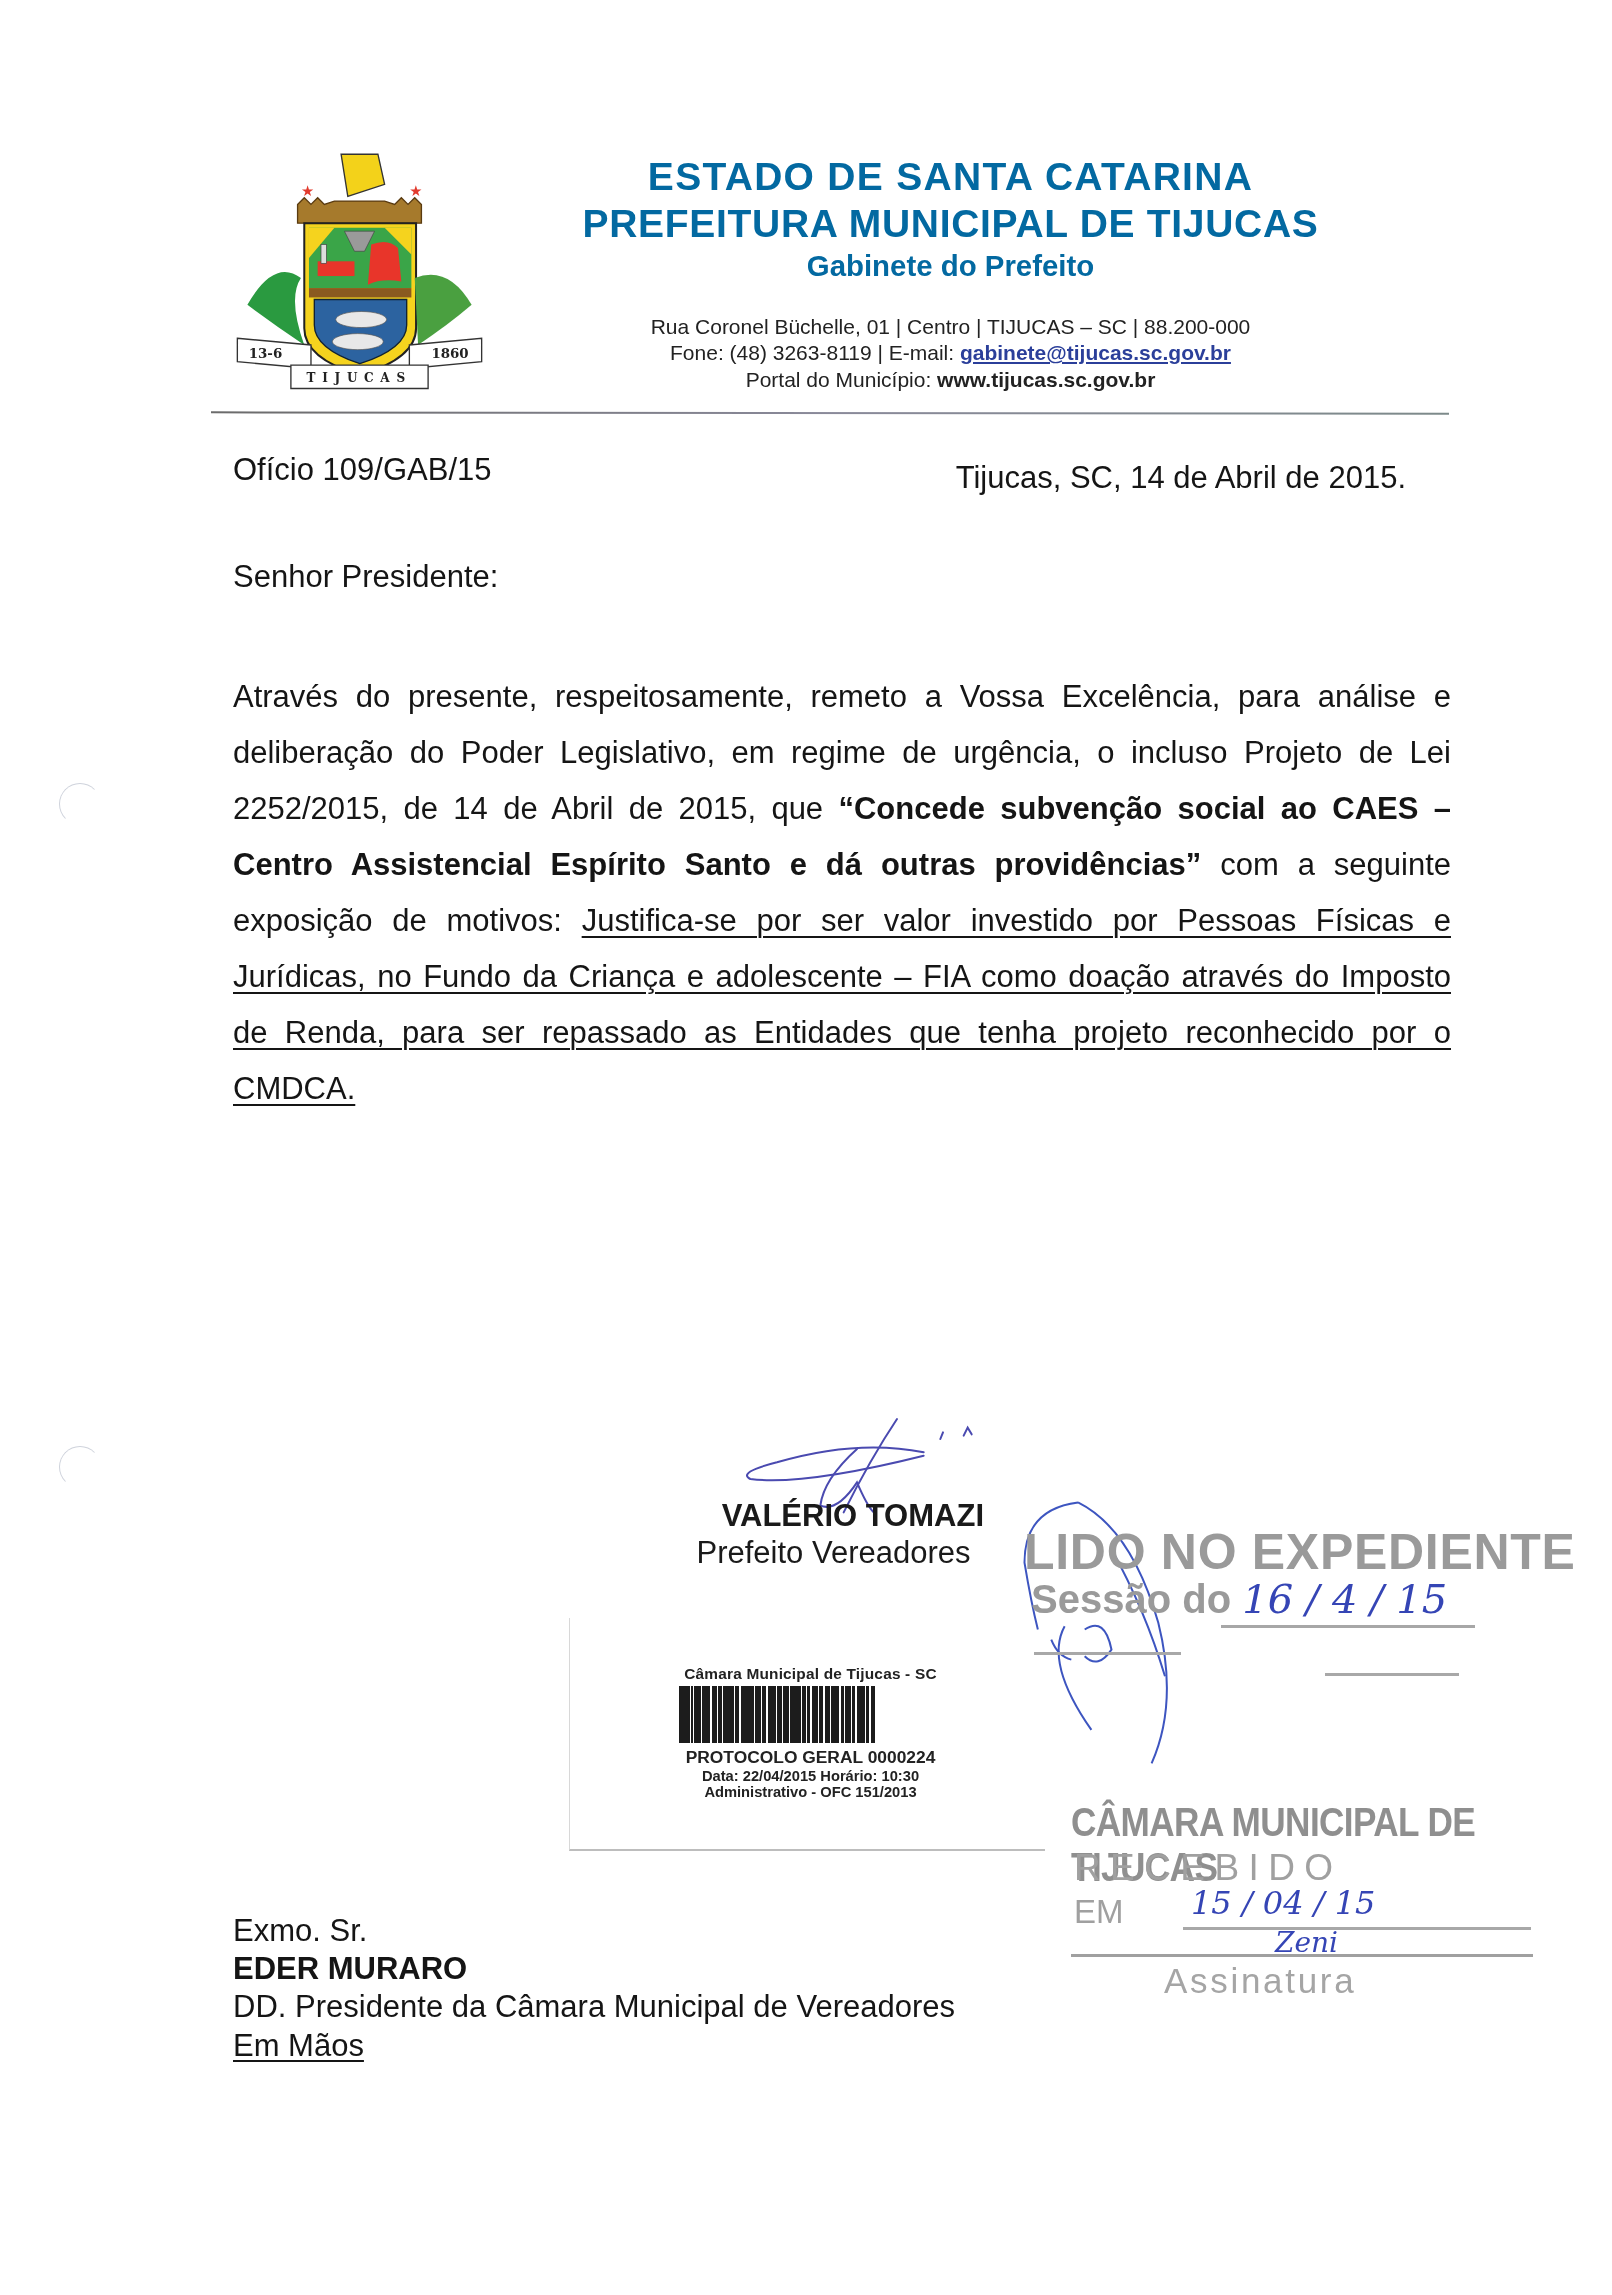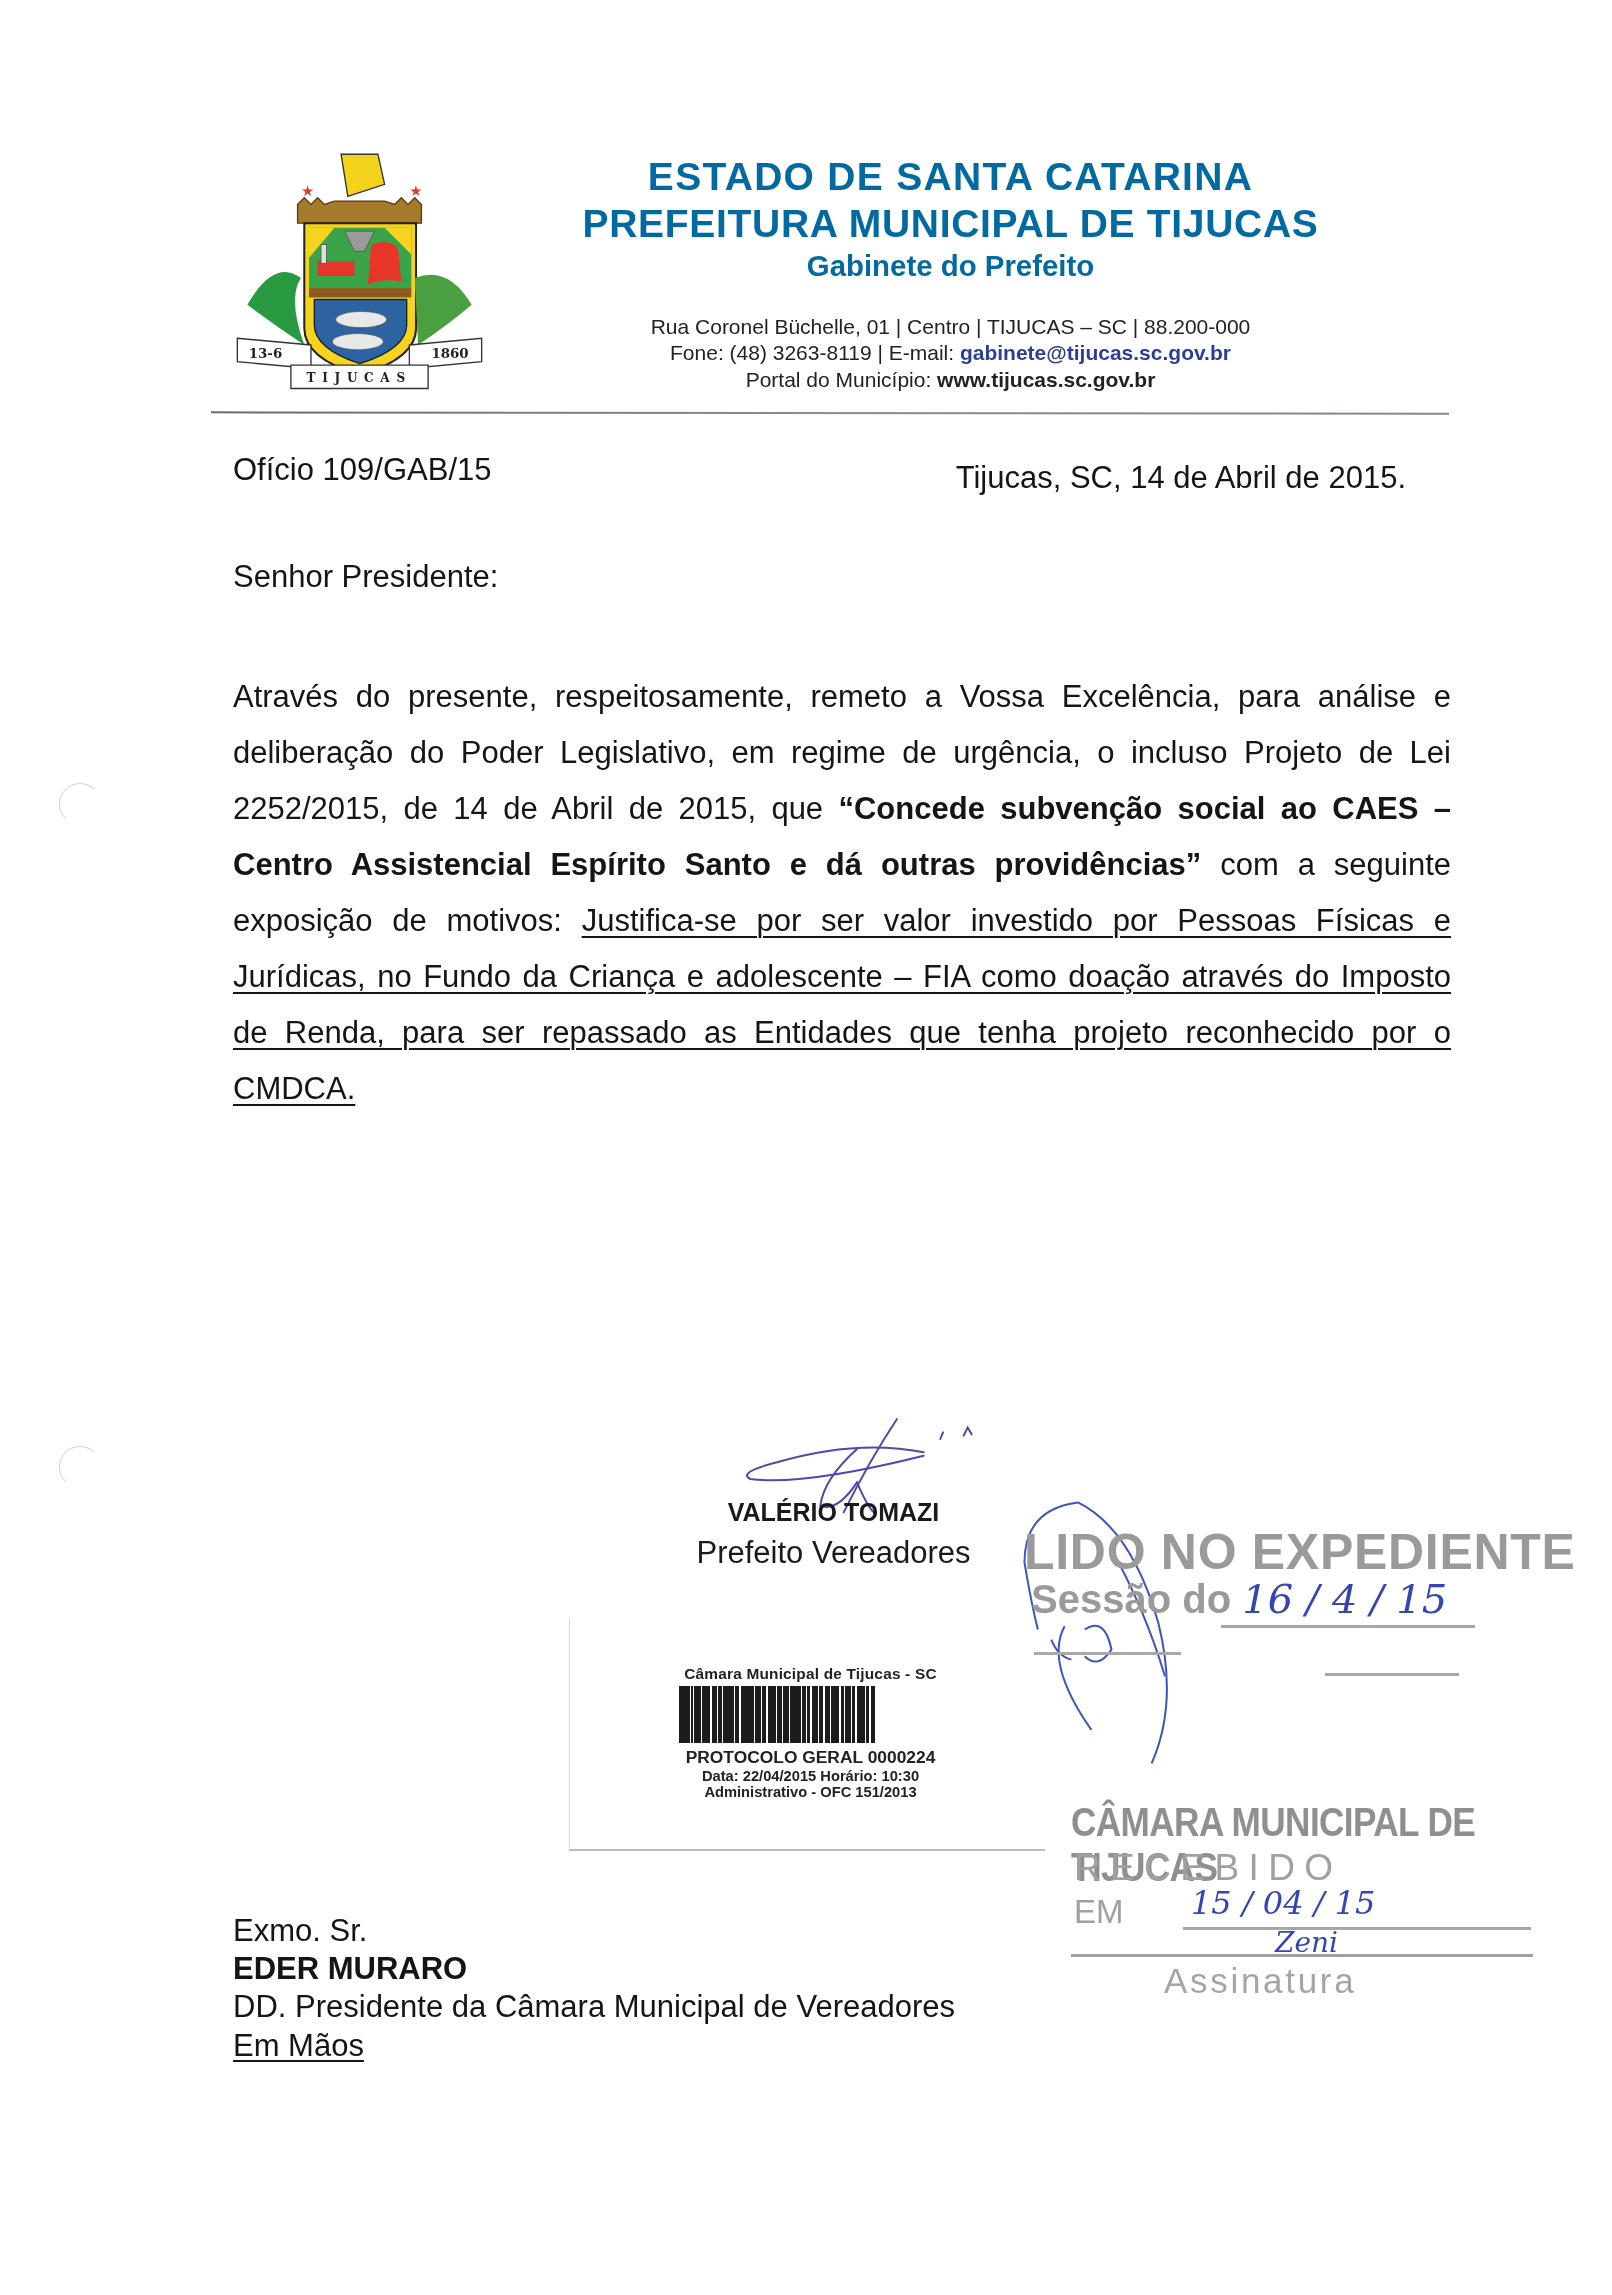--- a/index.html
+++ b/index.html
@@ -12,39 +12,39 @@
 
   
   .hdr { left: 482px; width: 937px; text-align: center; font-weight: bold; color: #0369a1; }
   #hdr-state { top: 155px; font-size: 39px; letter-spacing: 1.3px; }
   #hdr-pref  { top: 202px; font-size: 39px; letter-spacing: 0.7px; }
   #hdr-gab   { top: 249px; font-size: 29.4px; }
   .addr { left: 482px; width: 937px; text-align: center; font-size: 21px; color: #222; }
   #addr-1 { top: 315px; }
   #addr-2 { top: 341px; }
   #addr-3 { top: 368px; }
-  #addr-email { color: #2b3f9a; font-weight: bold; }
+  #addr-email { color: #2b3f9a; font-weight: bold; text-decoration: underline; }
   #addr-portal { font-weight: bold; }
   #hdr-rule { left: 211px; top: 412px; width: 1238px; height: 2px;
               background: linear-gradient(90deg,#6b6b6b,#8a8a9a,#7d8a8a); transform: rotate(0.06deg); }
 
   
   .txt { font-size: 31px; color: #151515; line-height: 56px; }
   #oficio  { left: 233px; top: 442px; }
   #datetop { left: 924px; top: 450px; width: 482px; text-align: right; }
   #saudacao { left: 233px; top: 549px; }
   #body { left: 233px; top: 669px; width: 1218px; text-align: justify; text-align-last: left; }
   #body b { font-weight: bold; }
   #body u { text-decoration: underline; text-decoration-thickness: 2px; text-underline-offset: 5.4px; }
 
   #closing { left: 468px; top: 1221px; width: 736px; text-align: center; line-height: 39px; }
 
   
   #sig-svg { left: 723px; top: 1399px; width: 268px; height: 120px; }
-  #sig-name { left: 683px; top: 1498px; width: 301px; text-align: center; font-size: 25px; font-weight: bold; }
+  #sig-name { left: 683px; top: 1498px; width: 301px; text-align: right; font-size: 31px; font-weight: bold; }
   #sig-title { left: 683px; top: 1535px; width: 301px; text-align: center; font-size: 31px; }
 
   
   #proto { left: 569px; top: 1618px; width: 475px; height: 231px;
            border-left: 1.3px solid #d8d8d8; border-bottom: 2px solid #bdbdbd; }
   #proto-inner { position: absolute; left: 100px; top: 47px; width: 281px; text-align: center; font-weight: bold; color: #222; }
   #proto-org { font-size: 15.4px; letter-spacing: 0.2px; }
   #barcode { display: flex; height: 57px; margin: 2.7px 0 4px 9.4px; width: 264px; align-items: stretch; }
   #barcode span { background: #1c1c1c; display: block; }
   #proto-num { font-size: 17.4px; }

